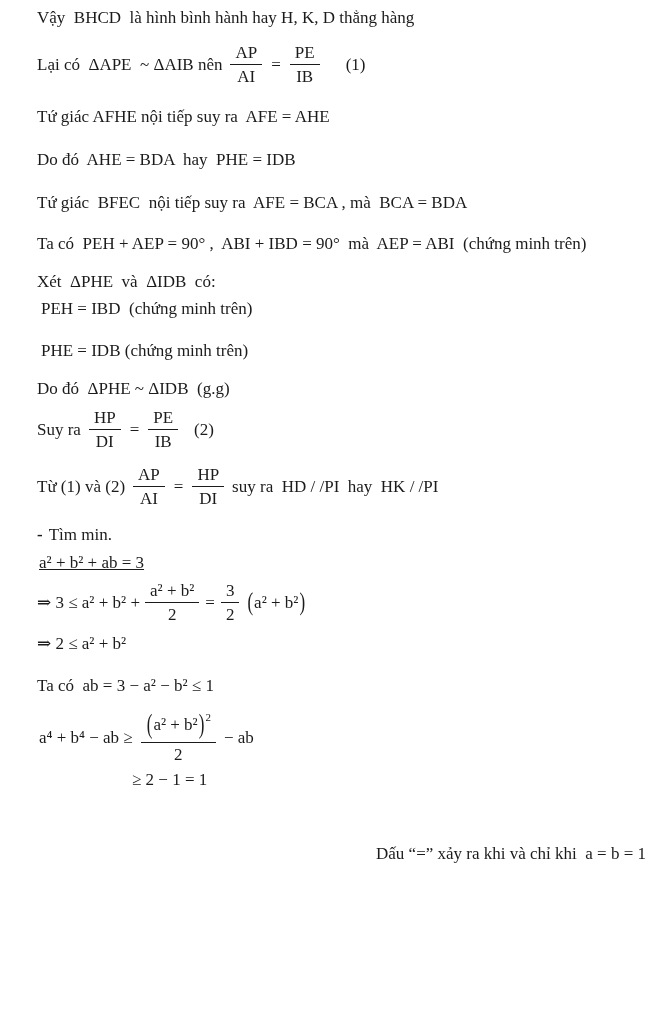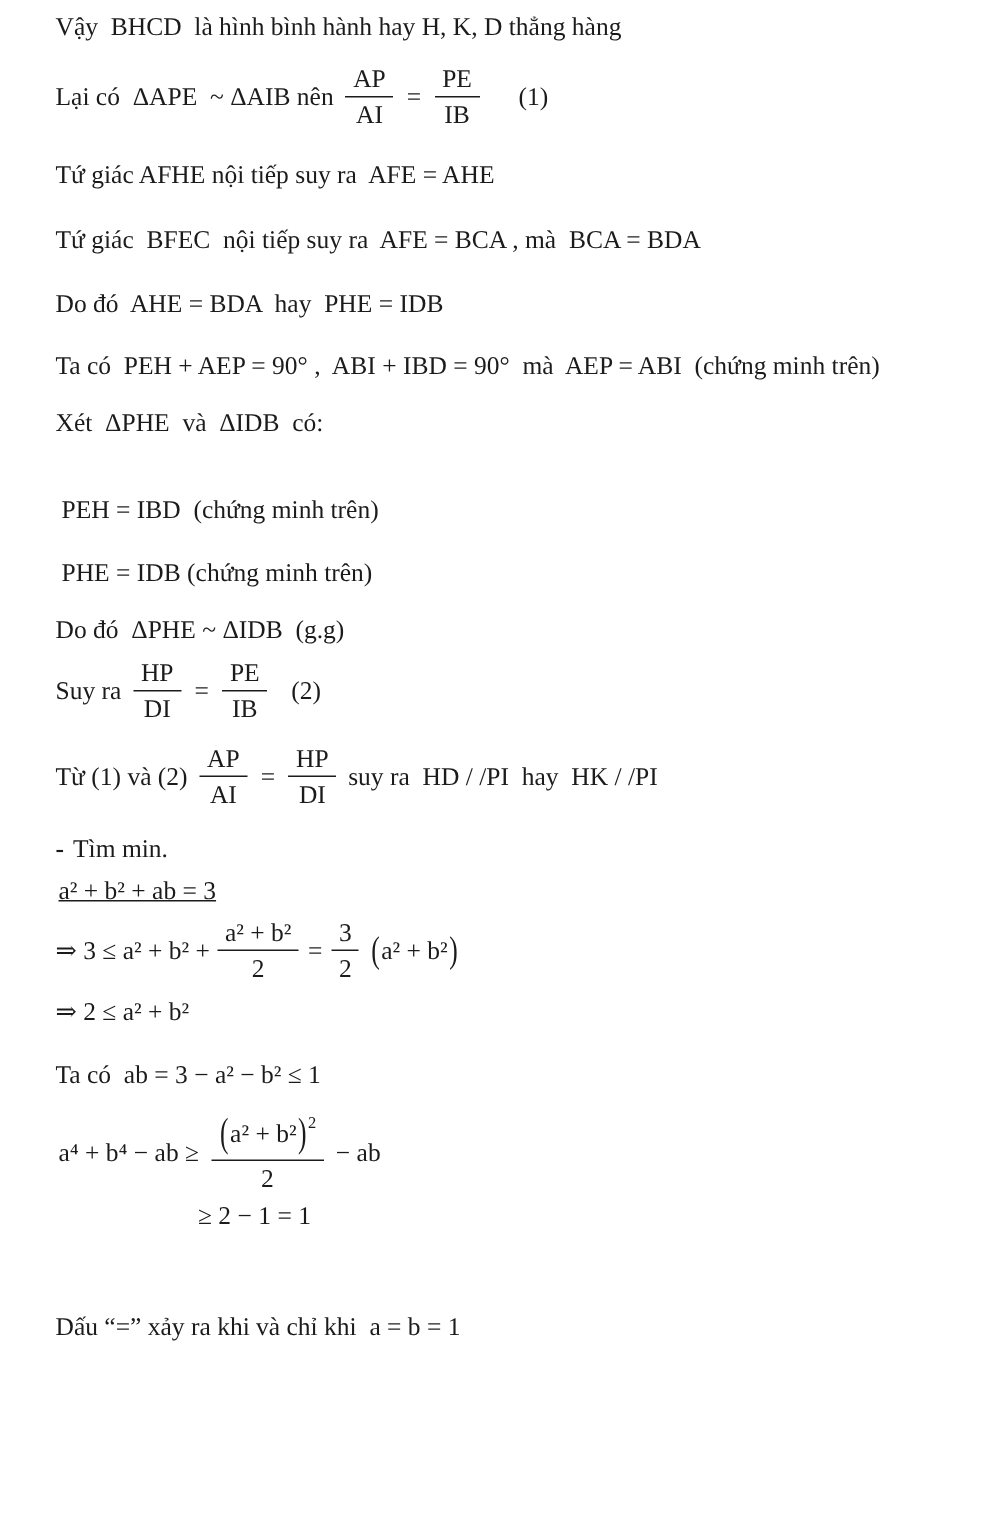--- a/index.html
+++ b/index.html
@@ -72,34 +72,34 @@
 
   
   .m-l1  { margin-top: 7px; }
   .m-l2  { margin-top: 13px; }
   .m-l3  { margin-top: 19px; }
   .m-l4  { margin-top: 21px; }
   .m-l5  { margin-top: 21px; }
   .m-l6  { margin-top: 19px; }
   .m-l7  { margin-top: 20px; }
   .m-l8  { margin-top: 16px; }
-  .m-l9  { margin-top: 36px; margin-left: 4px; }
+  .m-l9  { margin-top: 5px; margin-left: 4px; }
   .m-l10 { margin-top: 20px; margin-left: 4px; }
   .m-l11 { margin-top: 16px; }
   .m-l12 { margin-top: 7px; }
   .m-l13 { margin-top: 12px; }
   .m-l14 { margin-top: 21px; }
   .m-l15 { margin-top: 15px; }
   .m-l16 { margin-top: 6px; margin-left: 2px; text-decoration: underline; }
   .m-l17 { margin-top: 6px; }
   .m-l18 { margin-top: 8px; }
   .m-l19 { margin-top: 20px; }
   .m-l20 { margin-top: 13px; margin-left: 2px; }
   .m-l21 { margin-top: 4px; margin-left: 95px; }
-  .m-l22 { margin-top: 52px; }
+  .m-l22 { margin-top: 52px; text-align: right; }
 </style>
 </head>
 <body>
 
 <div class="doc">
 
   <p class="line m-l1">Vậy  BHCD  là hình bình hành hay H, K, D thẳng hàng</p>
 
   <div class="eqline m-l2">
     <span>Lại có  ΔAPE  ~ ΔAIB nên</span>
@@ -109,22 +109,22 @@
     </span>
     <span class="eqsign">=</span>
     <span class="frac">
       <span class="num">PE</span>
       <span class="den">IB</span>
     </span>
     <span class="tag-far">(1)</span>
   </div>
 
   <p class="line m-l3">Tứ giác AFHE nội tiếp suy ra  AFE = AHE</p>
+  <p class="line m-l5">Do đó  AHE = BDA  hay  PHE = IDB</p>
   <p class="line m-l4">Tứ giác  BFEC  nội tiếp suy ra  AFE = BCA , mà  BCA = BDA</p>
-  <p class="line m-l5">Do đó  AHE = BDA  hay  PHE = IDB</p>
   <p class="line m-l6">Ta có  PEH + AEP = 90° ,  ABI + IBD = 90°  mà  AEP = ABI  (chứng minh trên)</p>
   <p class="line m-l8">Xét  ΔPHE  và  ΔIDB  có:</p>
   <p class="line m-l9">PEH = IBD  (chứng minh trên)</p>
   <p class="line m-l10">PHE = IDB (chứng minh trên)</p>
   <p class="line m-l11">Do đó  ΔPHE ~ ΔIDB  (g.g)</p>
 
   <div class="eqline m-l12">
     <span>Suy ra</span>
     <span class="frac">
       <span class="num">HP</span>

